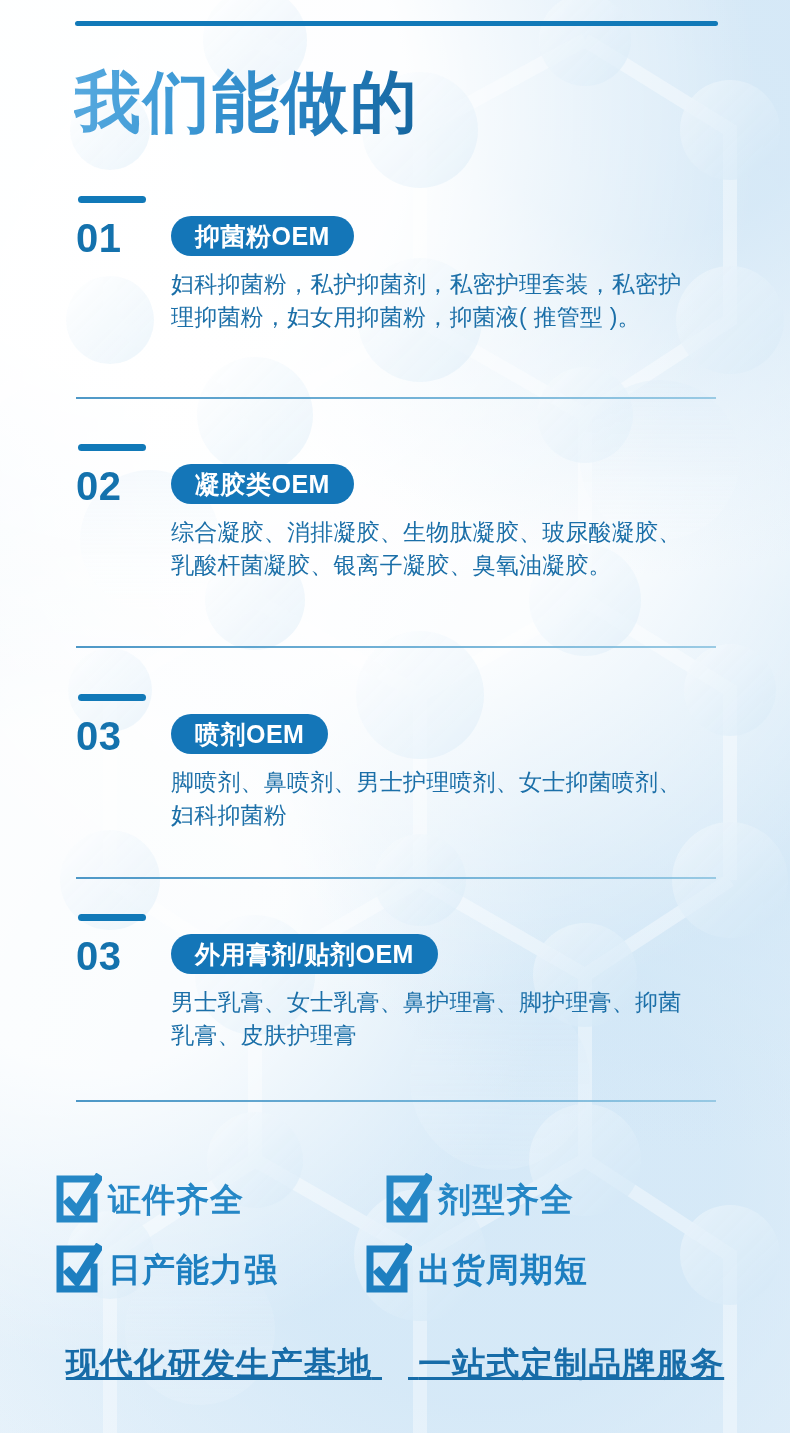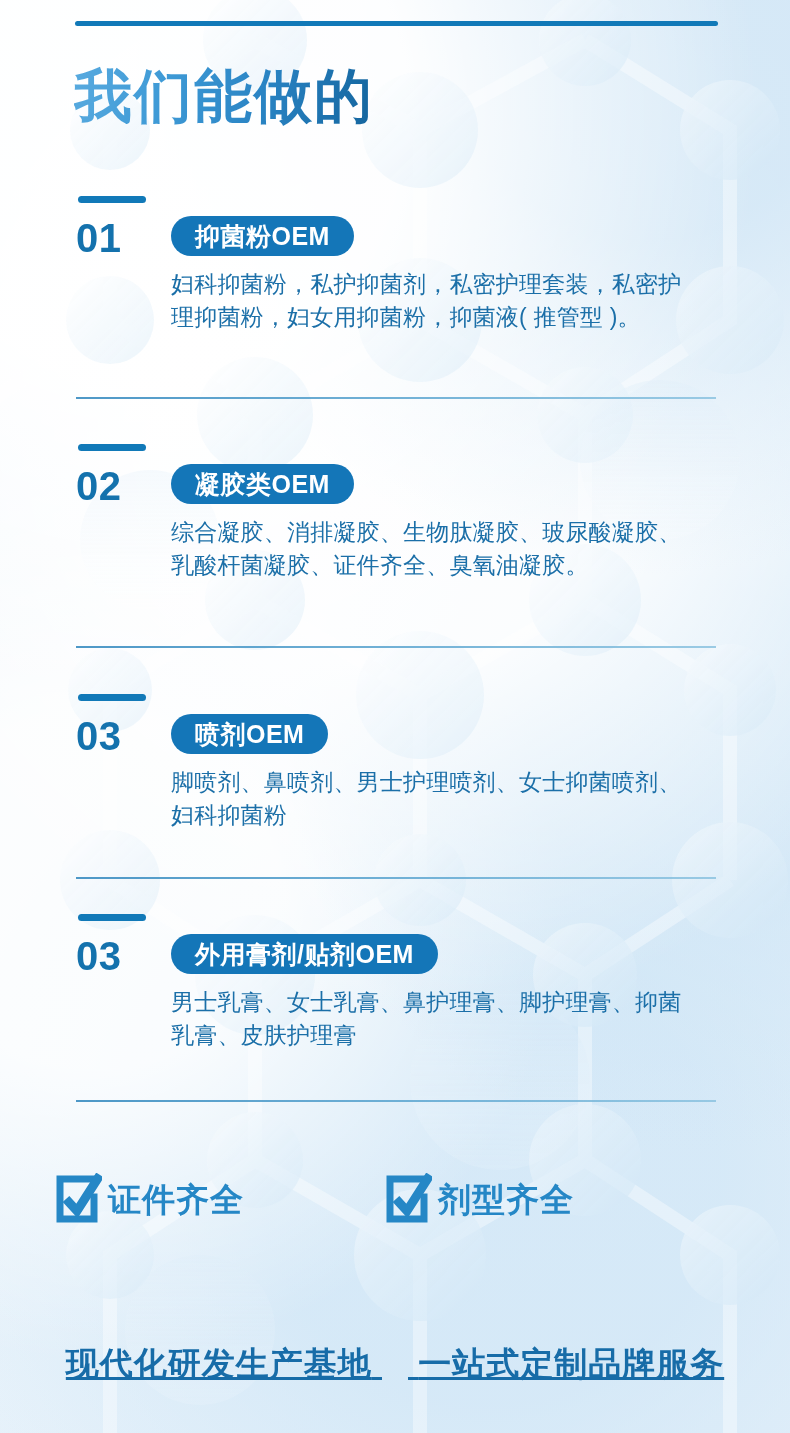--- a/index.html
+++ b/index.html
@@ -31,21 +31,21 @@
   
   .top-rule{
     position:absolute; left:75px; top:21px;
     width:643px; height:5px; border-radius:3px;
     background:#1179b8;
   }
 
   
   .heading{
     position:absolute; left:74px; top:63px;
-    font-size:58px; font-weight:bold; letter-spacing:2px;
+    font-size:67px; font-weight:bold; letter-spacing:2px;
     background:linear-gradient(100deg,#58aadf 0%, #3e9ad6 30%, #2a84c4 62%, #14659e 100%);
     -webkit-background-clip:text; background-clip:text;
     color:transparent; -webkit-text-fill-color:transparent;
     line-height:1.15;
   }
 
   
   .section{ position:absolute; left:0; width:790px; }
   .s1{ top:196px; } .s2{ top:444px; } .s3{ top:694px; } .s4{ top:914px; }
 
@@ -190,21 +190,21 @@
     <div class="num">01</div>
     <div class="pill">抑菌粉OEM</div>
     <div class="desc">妇科抑菌粉，私护抑菌剂，私密护理套装，私密护理抑菌粉，妇女用抑菌粉，抑菌液( 推管型 )。</div>
   </div>
   <div class="sep sep1"></div>
 
   <div class="section s2">
     <div class="dash"></div>
     <div class="num">02</div>
     <div class="pill">凝胶类OEM</div>
-    <div class="desc">综合凝胶、消排凝胶、生物肽凝胶、玻尿酸凝胶、乳酸杆菌凝胶、证件齐全、臭氧油凝胶。</div>
+    <div class="desc">综合凝胶、消排凝胶、生物肽凝胶、玻尿酸凝胶、乳酸杆菌凝胶、银离子凝胶、臭氧油凝胶。</div>
   </div>
   <div class="sep sep2"></div>
 
   <div class="section s3">
     <div class="dash"></div>
     <div class="num">03</div>
     <div class="pill">喷剂OEM</div>
     <div class="desc">脚喷剂、鼻喷剂、男士护理喷剂、女士抑菌喷剂、妇科抑菌粉</div>
   </div>
   <div class="sep sep3"></div>
@@ -229,20 +229,40 @@
         <span class="ftxt">证件齐全</span>
       </div>
       <div class="feat f2">
         <span class="chk">
           <svg viewBox="0 0 52 52" width="52" height="52">
             <path d="M44 6 L10 6 L10 46 L44 46 L44 24" fill="none" stroke="#2587c6" stroke-width="7" stroke-linecap="square"></path>
             <path d="M16 26 L27 38 L50 2" fill="none" stroke="#2587c6" stroke-width="9" stroke-linecap="butt" stroke-linejoin="miter"></path>
           </svg>
         </span>
         <span class="ftxt">剂型齐全</span>
+      </div>
+    </div>
+    <div class="frow r2">
+      <div class="feat f1">
+        <span class="chk">
+          <svg viewBox="0 0 52 52" width="52" height="52">
+            <path d="M44 6 L10 6 L10 46 L44 46 L44 24" fill="none" stroke="#1d7fc0" stroke-width="7" stroke-linecap="square"></path>
+            <path d="M16 26 L27 38 L50 2" fill="none" stroke="#1d7fc0" stroke-width="9" stroke-linecap="butt" stroke-linejoin="miter"></path>
+          </svg>
+        </span>
+        <span class="ftxt">日产能力强</span>
+      </div>
+      <div class="feat f2">
+        <span class="chk">
+          <svg viewBox="0 0 52 52" width="52" height="52">
+            <path d="M44 6 L10 6 L10 46 L44 46 L44 24" fill="none" stroke="#1d7fc0" stroke-width="7" stroke-linecap="square"></path>
+            <path d="M16 26 L27 38 L50 2" fill="none" stroke="#1d7fc0" stroke-width="9" stroke-linecap="butt" stroke-linejoin="miter"></path>
+          </svg>
+        </span>
+        <span class="ftxt">出货周期短</span>
       </div>
     </div>
   </div>
 
   <div class="footer">
     <span>现代化研发生产基地</span>
     <span class="gap"></span>
     <span>一站式定制品牌服务</span>
   </div>
 

